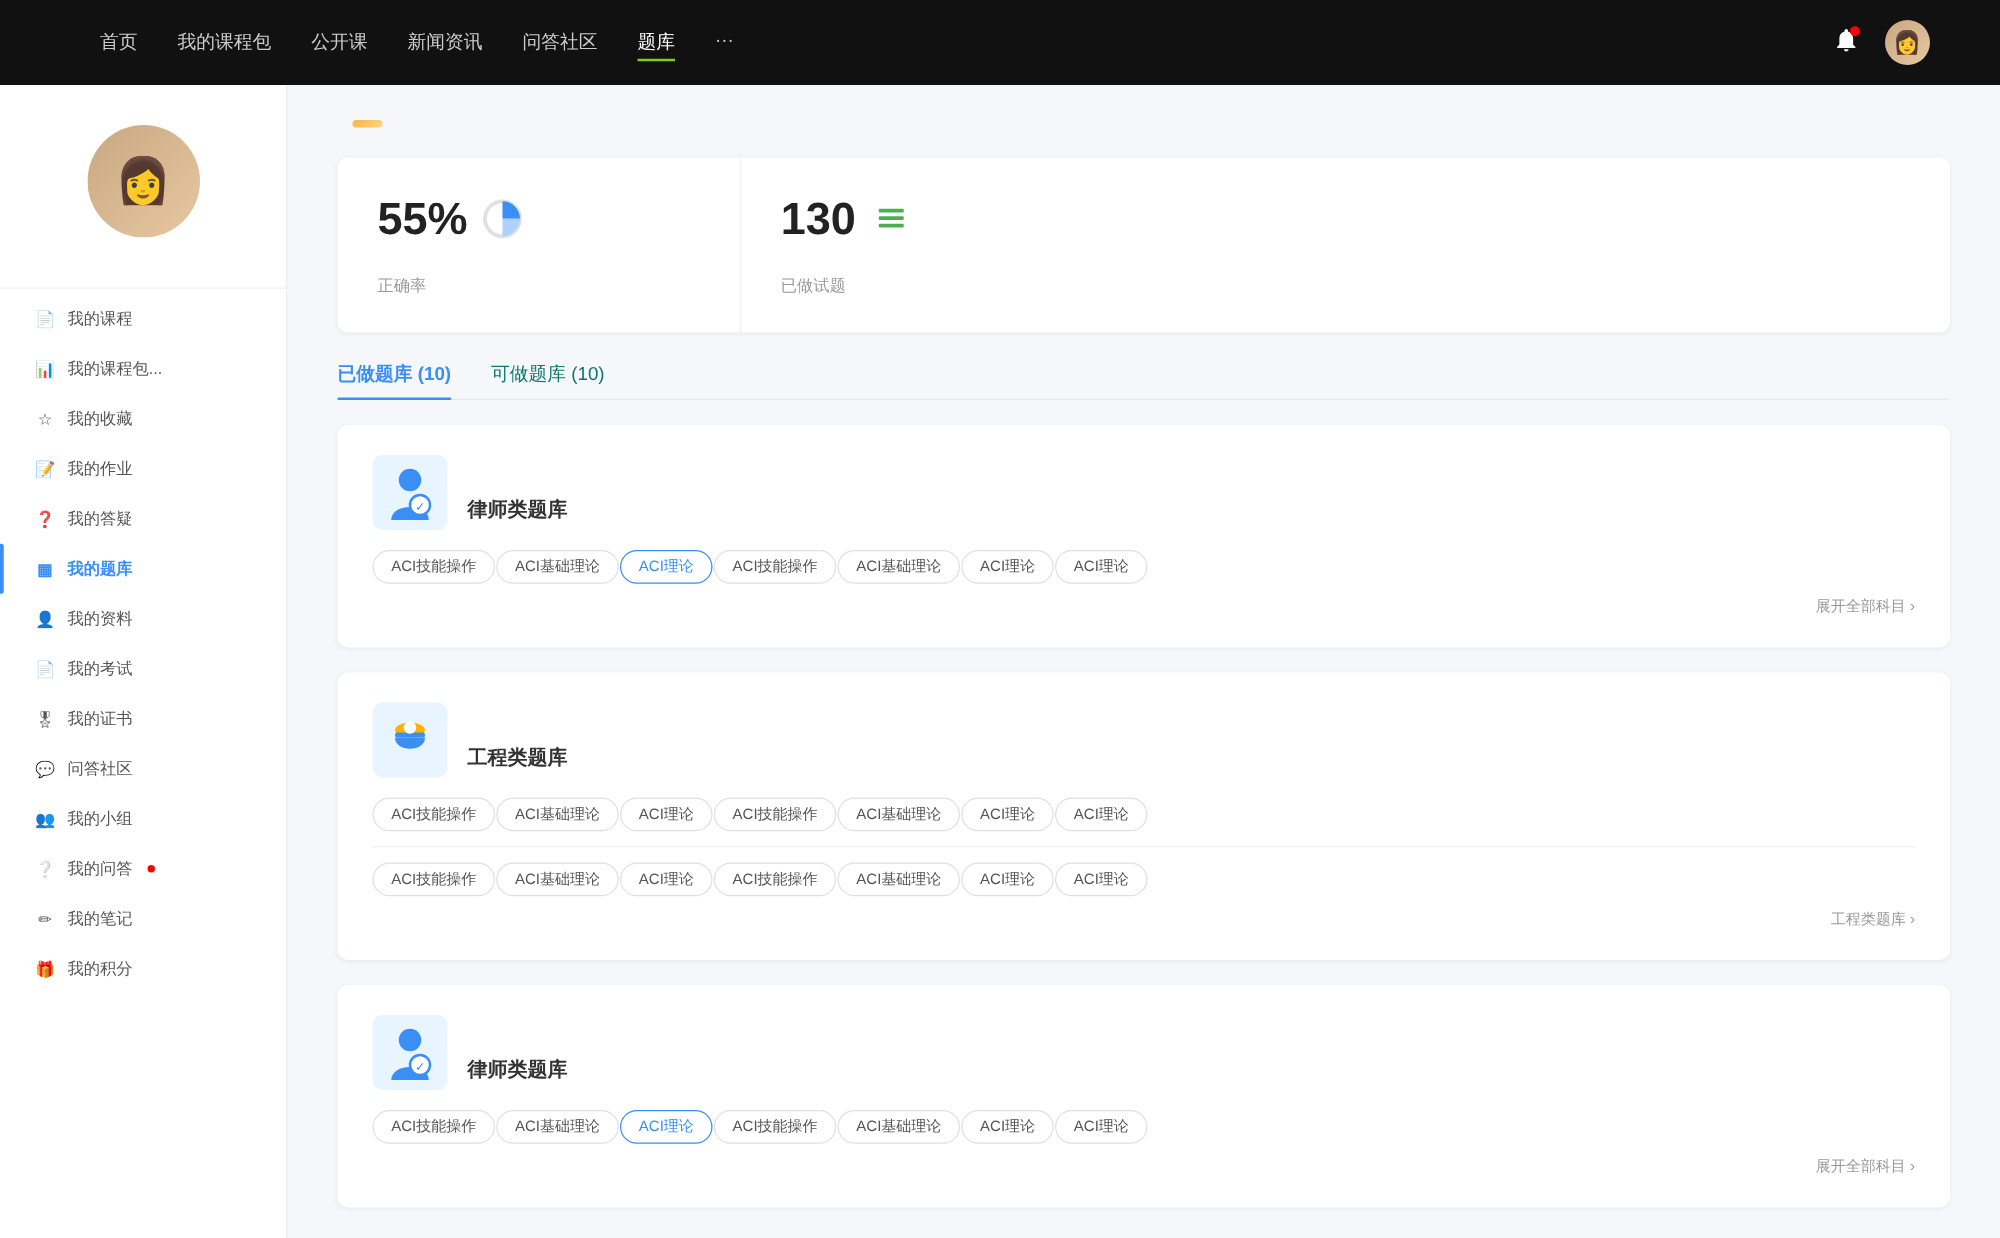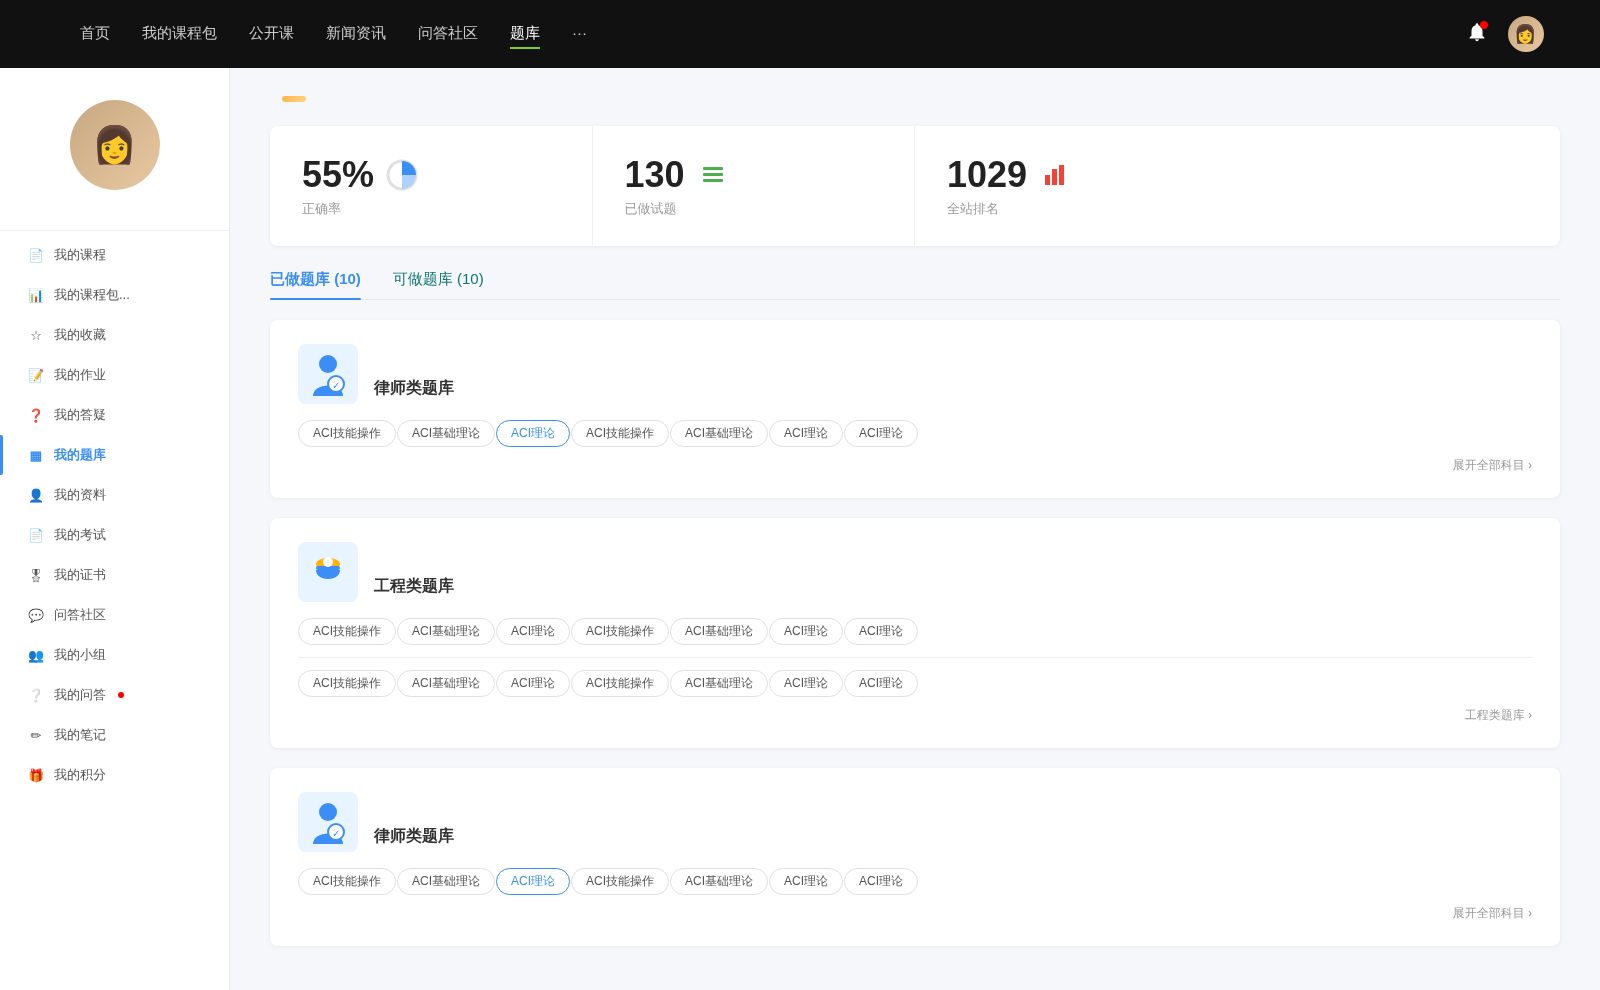--- a/index.html
+++ b/index.html
@@ -80,21 +80,21 @@
 
     
     .stats-grid {
       display: grid; grid-template-columns: repeat(4, 1fr);
       gap: 0; background: #fff; border-radius: 8px;
       margin-bottom: 24px; overflow: hidden;
       box-shadow: 0 1px 4px rgba(0,0,0,0.06);
     }
     .stat-card { padding: 28px 32px; border-right: 1px solid #f0f0f0; }
     .stat-card:last-child { border-right: none; }
-    .stat-top { display: flex; align-items: center; gap: 10px; margin-bottom: 4px; }
+    .stat-top { display: flex; align-items: center; gap: 10px; margin-bottom: 24px; }
     .stat-value { font-size: 36px; font-weight: 700; color: #222; }
     .stat-icon { width: 36px; height: 36px; display: flex; align-items: center; justify-content: center; border-radius: 6px; }
     .stat-label { font-size: 13px; color: #999; }
 
     
     .tabs { display: flex; gap: 32px; margin-bottom: 20px; border-bottom: 1px solid #e8e8e8; }
     .tab {
       font-size: 15px; color: #0f766e; padding-bottom: 10px;
       cursor: pointer; position: relative;
     }
@@ -257,33 +257,20 @@
       <span class="stat-value">130</span>
       <span class="stat-icon">
               <svg width="28" height="28" viewBox="0 0 28 28" fill="#4caf50">
                 <rect x="4" y="6" width="20" height="3" rx="1"></rect>
                 <rect x="4" y="12" width="20" height="3" rx="1"></rect>
                 <rect x="4" y="18" width="20" height="3" rx="1"></rect>
               </svg>
             </span>
     </div>
     <div class="stat-label">已做试题</div>
-  </div>
-        <div class="stat-card">
-    <div class="stat-top">
-      <span class="stat-value">1029</span>
-      <span class="stat-icon">
-              <svg width="28" height="28" viewBox="0 0 28 28">
-                <rect x="4" y="14" width="5" height="10" fill="#f44336"></rect>
-                <rect x="11" y="8" width="5" height="16" fill="#f44336"></rect>
-                <rect x="18" y="4" width="5" height="20" fill="#f44336"></rect>
-              </svg>
-            </span>
-    </div>
-    <div class="stat-label">全站排名</div>
   </div>
       </div>
 
     <div class="tabs" id="quiz-tabs">
         <div class="tab active">已做题库 (10)</div>
         <div class="tab">可做题库 (10)</div>
       </div>
 
     <div id="quiz-banks">
         <div class="quiz-card">

